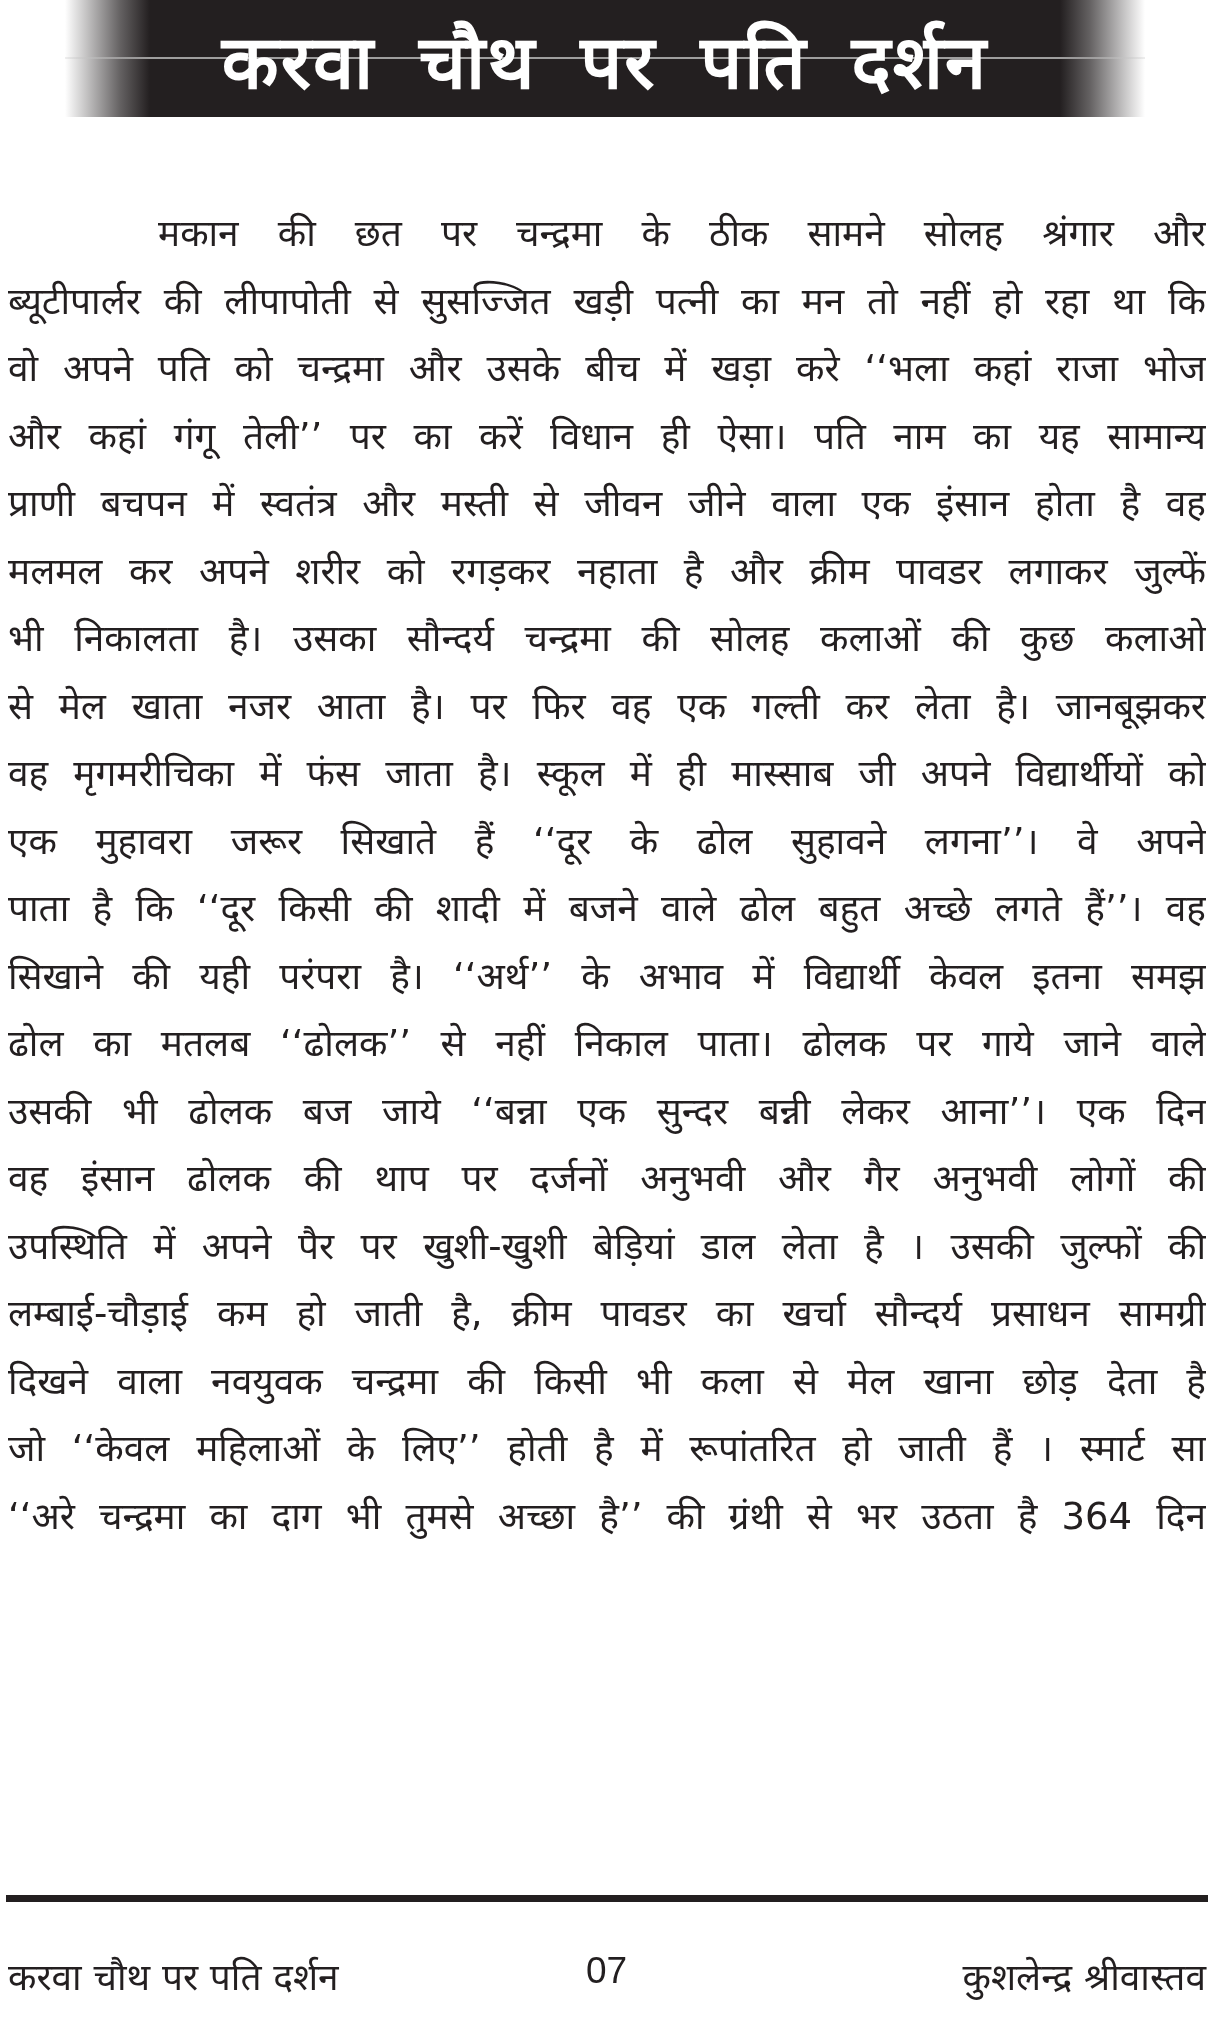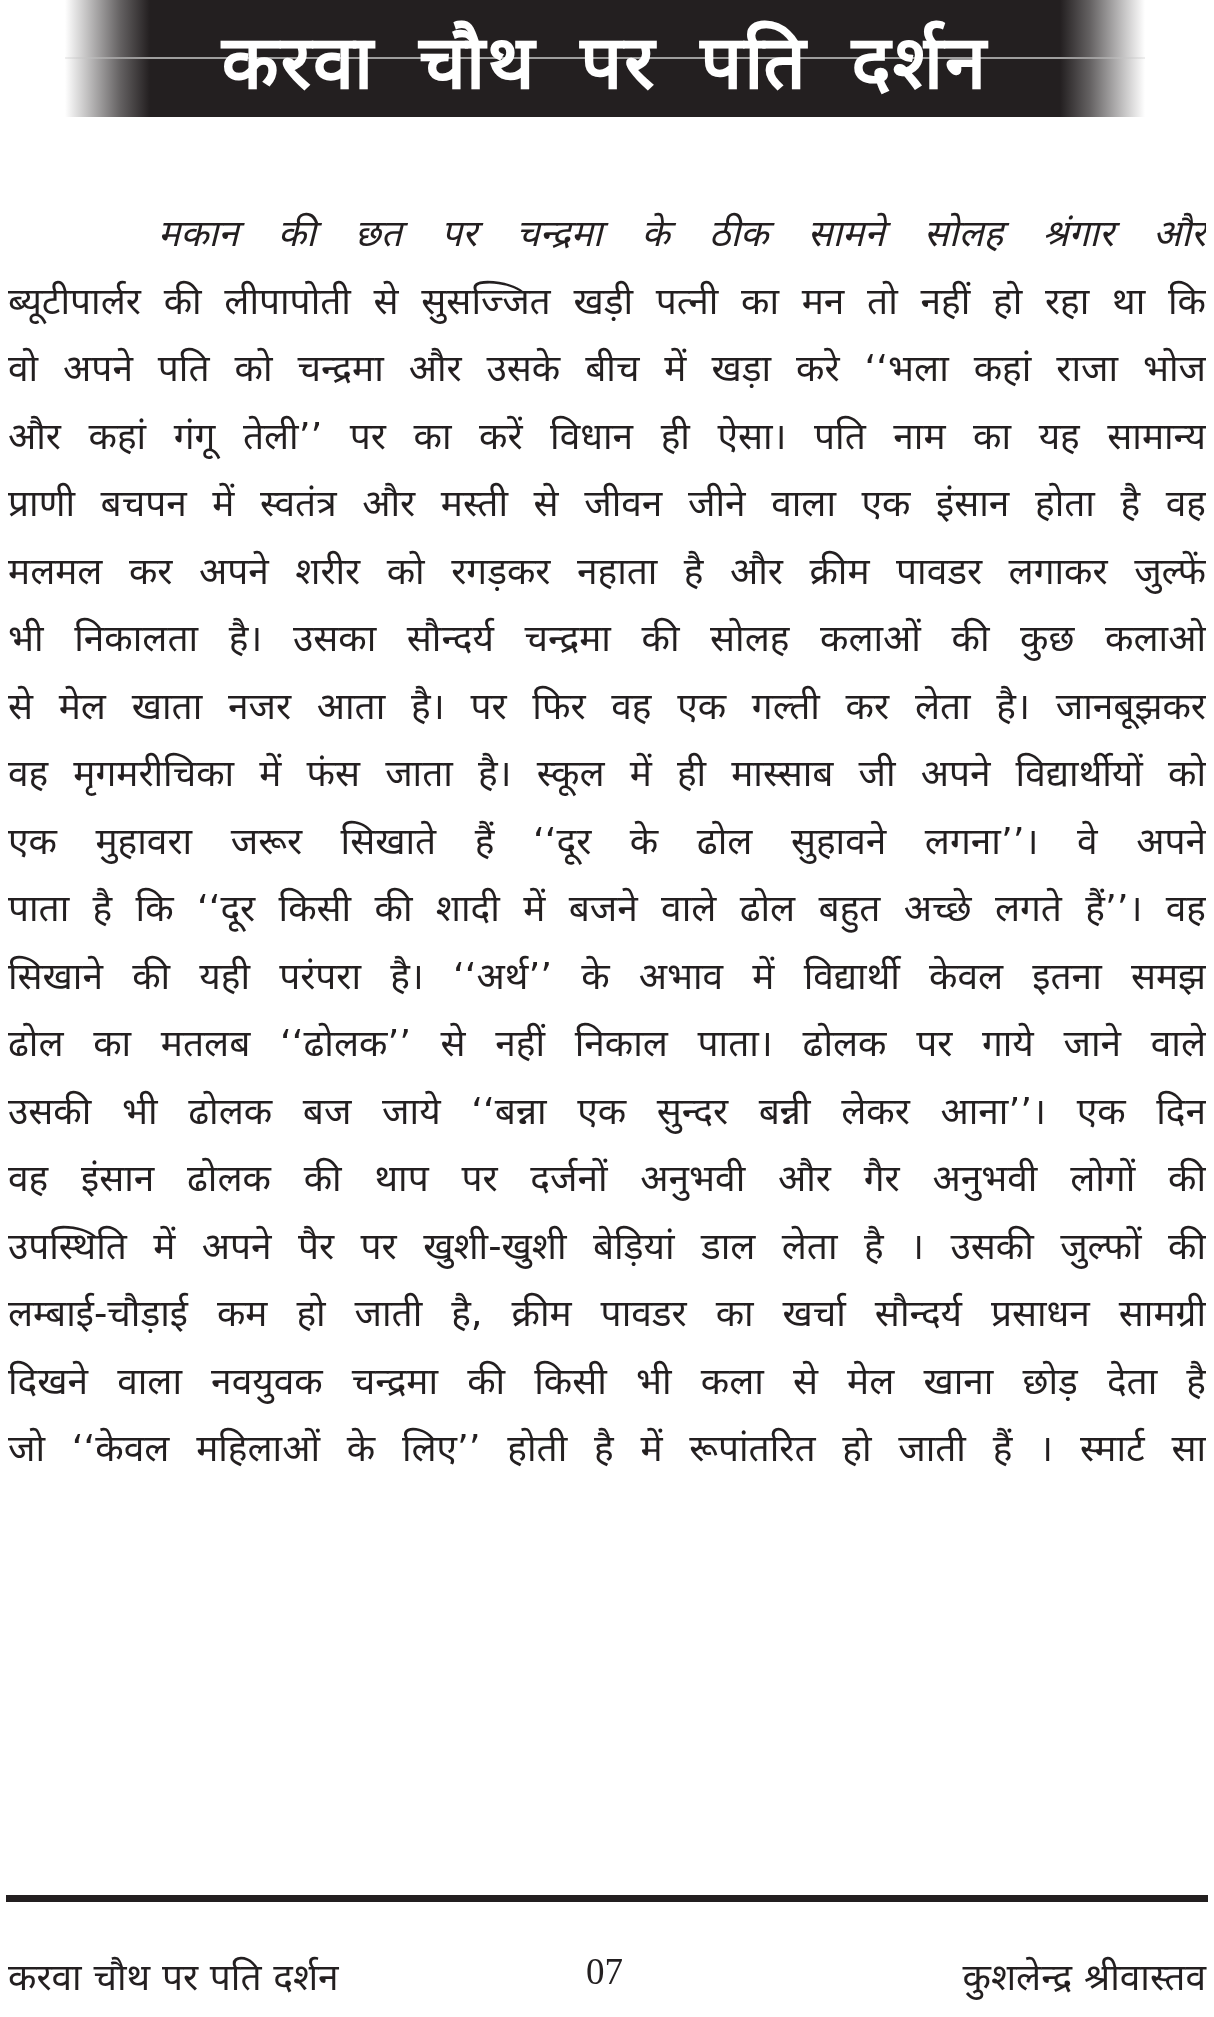--- a/index.html
+++ b/index.html
@@ -75,21 +75,20 @@
   .body-line {
     display: block;
     height: 67.5px;
     white-space: nowrap;
     text-align: justify;
     text-align-last: justify;
     overflow: hidden;
   }
   .body-line.first {
     padding-left: 150px;
-    font-style: italic;
   }
   .footer-rule {
     position: absolute;
     left: 6px;
     top: 1895px;
     width: 1202px;
     height: 7px;
     background: #231f20;
   }
   .footer {
@@ -104,21 +103,21 @@
   }
   .footer-left {
     position: absolute;
     left: 0;
     top: 0;
   }
   .footer-center {
     position: absolute;
     left: 578px;
     top: 0;
-    font-family: Liberation Serif, serif;
+    font-family: Liberation Sans, sans-serif;
   }
   .footer-right {
     position: absolute;
     right: 0;
     top: 0;
   }
 </style>
 </head>
 <body>
 
@@ -141,20 +140,21 @@
   <span class="body-line">एक मुहावरा जरूर सिखाते हैं ‘‘दूर के ढोल सुहावने लगना’’। वे अपने</span>
   <span class="body-line">पाता है कि ‘‘दूर किसी की शादी में बजने वाले ढोल बहुत अच्छे लगते हैं’’। वह</span>
   <span class="body-line">सिखाने की यही परंपरा है। ‘‘अर्थ’’ के अभाव में विद्यार्थी केवल इतना समझ</span>
   <span class="body-line">ढोल का मतलब ‘‘ढोलक’’ से नहीं निकाल पाता। ढोलक पर गाये जाने वाले</span>
   <span class="body-line">उसकी भी ढोलक बज जाये ‘‘बन्ना एक सुन्दर बन्नी लेकर आना’’। एक दिन</span>
   <span class="body-line">वह इंसान ढोलक की थाप पर दर्जनों अनुभवी और गैर अनुभवी लोगों की</span>
   <span class="body-line">उपस्थिति में अपने पैर पर खुशी-खुशी बेड़ियां डाल लेता है । उसकी जुल्फों की</span>
   <span class="body-line">लम्बाई-चौड़ाई कम हो जाती है, क्रीम पावडर का खर्चा सौन्दर्य प्रसाधन सामग्री</span>
   <span class="body-line">दिखने वाला नवयुवक चन्द्रमा की किसी भी कला से मेल खाना छोड़ देता है</span>
   <span class="body-line">जो ‘‘केवल महिलाओं के लिए’’ होती है में रूपांतरित हो जाती हैं । स्मार्ट सा</span>
+  <span class="body-line">‘‘अरे चन्द्रमा का दाग भी तुमसे अच्छा है’’ की ग्रंथी से भर उठता है 364 दिन</span>
 </div>
 
 <div class="footer-rule"></div>
 
 <div class="footer">
   <span class="footer-left">करवा चौथ पर पति दर्शन</span>
   <span class="footer-center">07</span>
   <span class="footer-right">कुशलेन्द्र श्रीवास्तव</span>
 </div>
 

